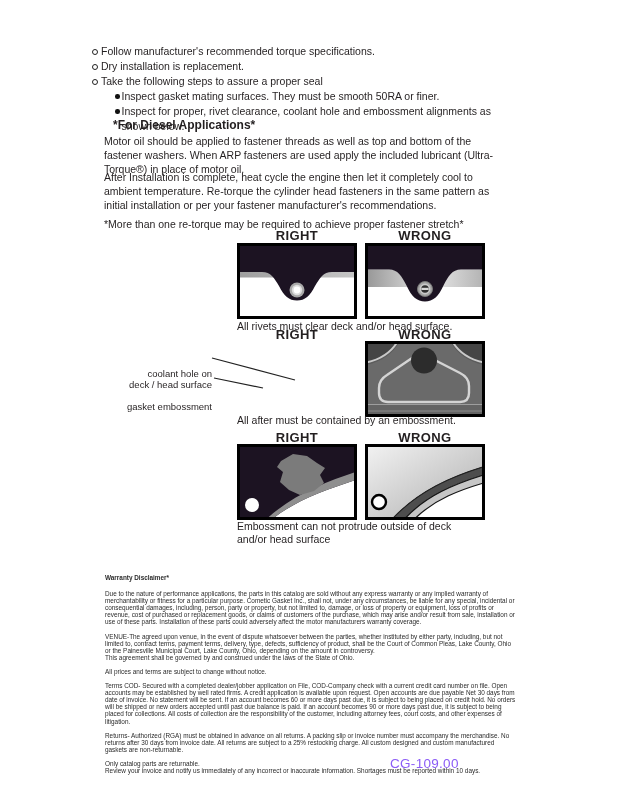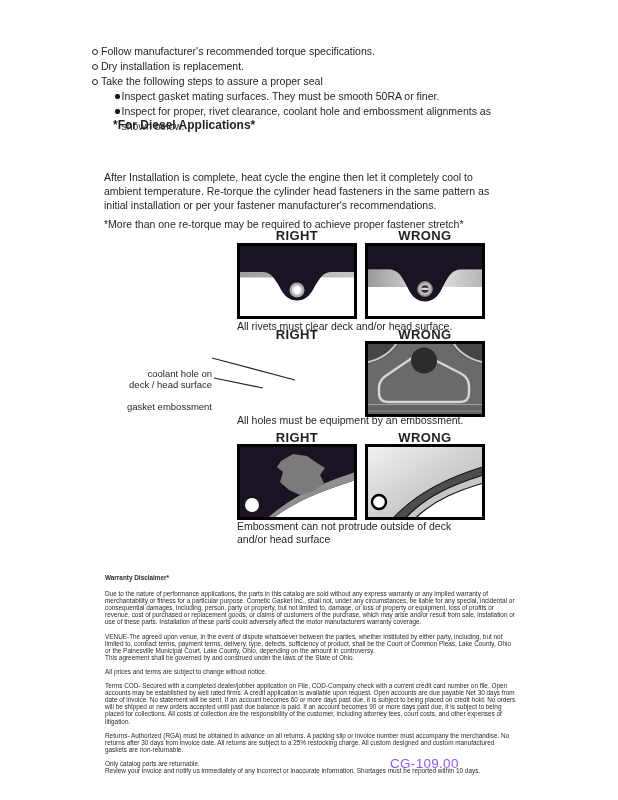--- a/index.html
+++ b/index.html
@@ -71,20 +71,21 @@
       <span class="marker-d"></span>
       <span>Inspect gasket mating surfaces.  They must be smooth 50RA or finer.</span>
     </div>
     <div class="b-line sub">
       <span class="marker-d"></span>
       <span>Inspect for proper, rivet clearance, coolant hole and embossment alignments as shown below.</span>
     </div>
   </div>
 
   <div class="abs diesel-head">*For Diesel Applications*</div>
+  <div class="abs body-para" style="top:134px">Motor oil should be applied to fastener threads as well as top and bottom of the fastener washers. When ARP fasteners are used apply the included lubricant (Ultra-Torque®) in place of motor oil.</div>
   <div class="abs body-para" style="top:170px">After Installation is complete, heat cycle the engine then let it completely cool to ambient temperature. Re-torque the cylinder head fasteners in the same pattern as initial installation or per your fastener manufacturer's recommendations.</div>
   <div class="abs body-para" style="top:217px">*More than one re-torque may be required to achieve proper fastener stretch*</div>
 
   <div class="abs dg-header" style="left:237px; top:228px">RIGHT</div>
   <div class="abs dg-header" style="left:365px; top:228px">WRONG</div>
 
   <svg class="abs" style="left:237px; top:243px" width="120" height="76" viewBox="0 0 120 76">
     <defs>
       <linearGradient id="g1r" x1="0" y1="0" x2="1" y2="0">
         <stop offset="0" stop-color="#9e9e9e"></stop>
@@ -153,21 +154,21 @@
     <path d="M1.5,1.5 H32 C26,11 15,18.5 1.5,21.5 Z" fill="#454545" stroke="#c9c9c9" stroke-width="2"></path>
     <path d="M118.5,1.5 H88 C94,11 105,18.5 118.5,21.5 Z" fill="#454545" stroke="#c9c9c9" stroke-width="2"></path>
     <path class="emboss" d="M58,13 L95,32 C101,35 104,39 104,45 L104,52 C104,58 101,61 95,61 L23,61 C17,61 14,58 14,52 L14,47 C14,41 17,37 22,34 L50,15 C53,13 55.5,11.7 58,13 Z"></path>
     <rect x="1.5" y="63.5" width="117" height="11" fill="#646464"></rect>
     <line x1="1.5" y1="63.5" x2="118.5" y2="63.5" stroke="#9e9e9e" stroke-width="1.2"></line>
     <line x1="1.5" y1="70" x2="118.5" y2="70" stroke="#8b8b8b" stroke-width="1"></line>
     <circle class="hole" cx="59" cy="19.5" r="13"></circle>
     <rect class="pborder" x="1.5" y="1.5" width="117" height="73"></rect>
   </svg>
 
-  <div class="abs dg-caption" style="top:414px">All holes must be equipment by an embossment.</div>
+  <div class="abs dg-caption" style="top:414px">All after must be contained by an embossment.</div>
 
   <div class="abs dg-header" style="left:237px; top:430px">RIGHT</div>
   <div class="abs dg-header" style="left:365px; top:430px">WRONG</div>
 
   <svg class="abs" style="left:237px; top:444px" width="120" height="76" viewBox="0 0 120 76">
     <rect x="1.5" y="1.5" width="117" height="73" fill="#ffffff"></rect>
     <path class="ink" d="M1.5,1.5 H118.5 V36 C88,46 58,57 36,74.5 H1.5 Z"></path>
     <path d="M118.5,28 C88,38 56,51 30,74.5 L36,74.5 C58,57 88,46 118.5,36 Z" fill="#8f8f8f"></path>
     <path d="M44,17 L56,10 L70,12 L80,19 L88,24 L83,31 L87,39 L77,47 L63,51 L52,46 L43,38 L46,28 L40,23 Z" fill="#7b7b7b"></path>
     <circle cx="15" cy="61" r="7" fill="#ffffff"></circle>

